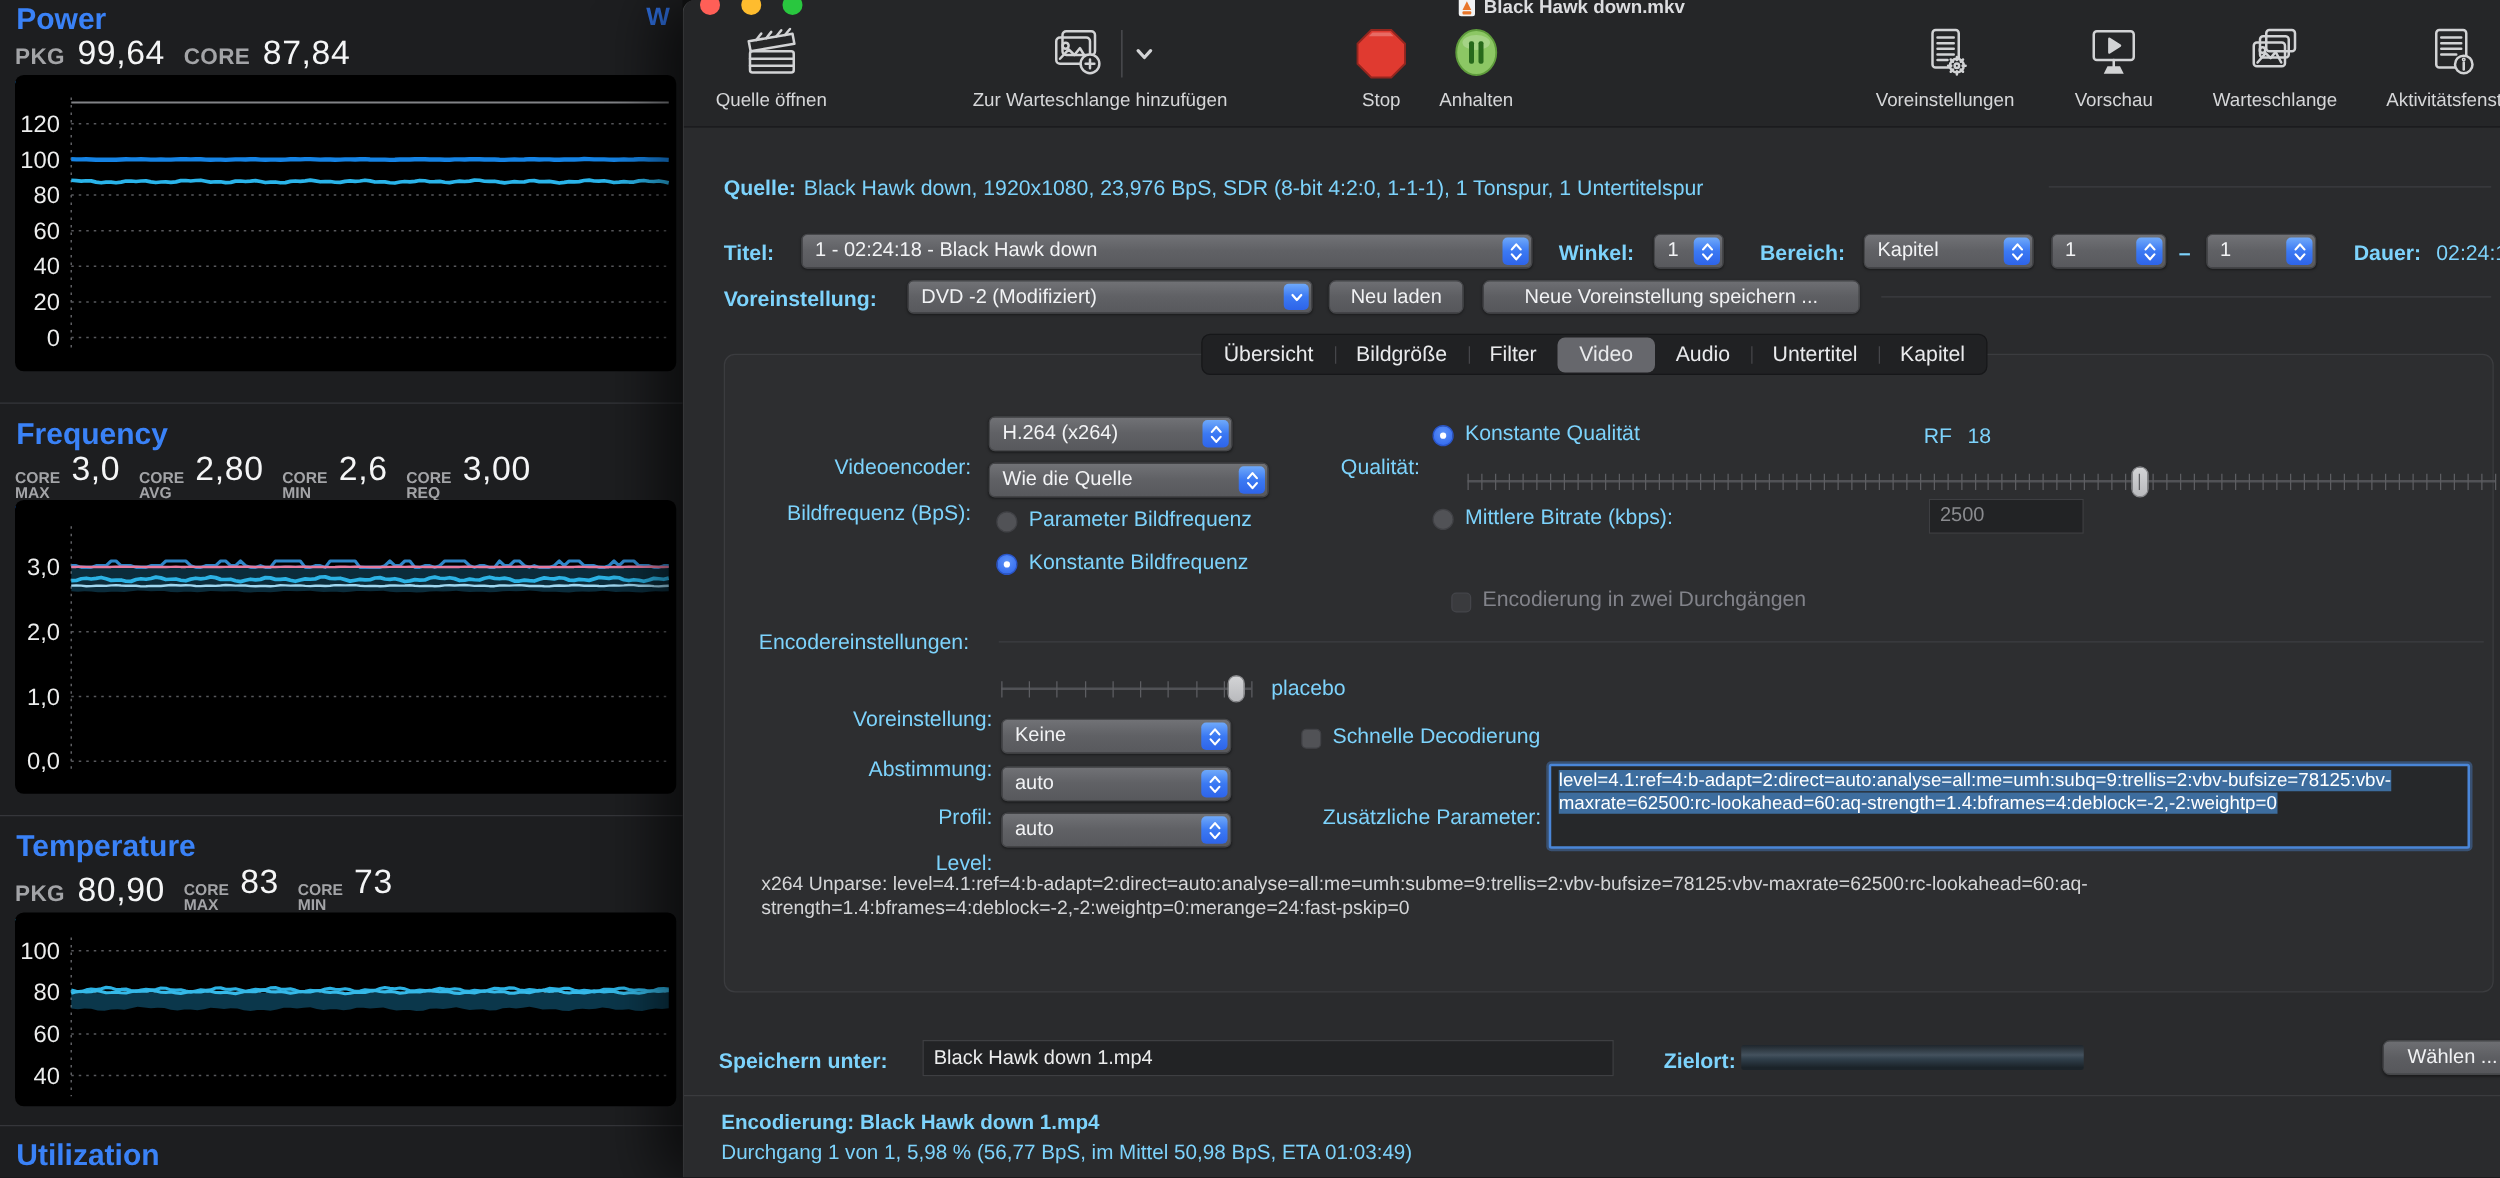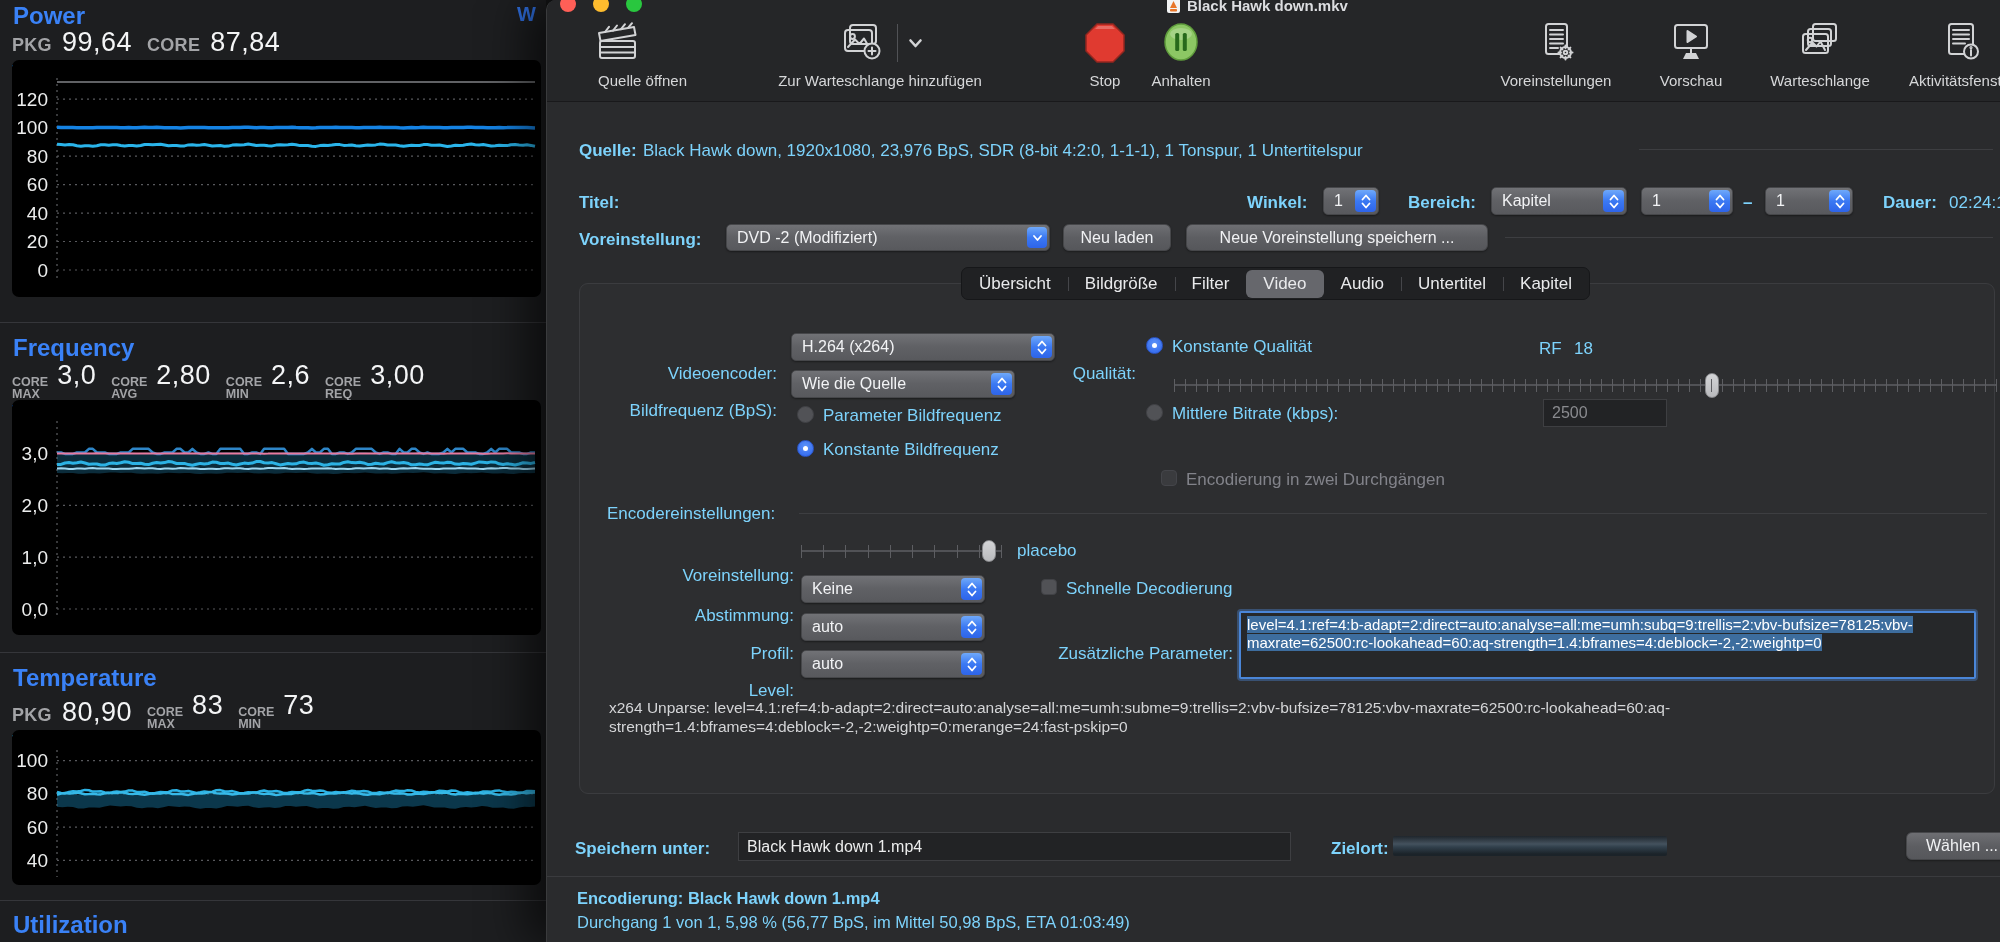--- a/index.html
+++ b/index.html
@@ -40,21 +40,21 @@
   .tab + .tab::before{content:"";position:absolute;left:0;top:7px;bottom:7px;width:1px;background:#45464a;}
   .tab.active{background:#66676c;}
   .tab.active::before,.tab.active + .tab::before{display:none;}
   #groupbox{position:absolute;border:1px solid #3b3c3f;border-radius:9px;background:rgba(255,255,255,.015);}
   
   .radio{width:17px;height:17px;border-radius:50%;background:#515256;border:1px solid #414246;box-sizing:border-box;display:inline-block;flex:none;}
   .radio.on{background:radial-gradient(circle at 50% 35%,#5d93f8,#2c63ec);border-color:#2a55c8;position:relative;}
   .radio.on::after{content:"";position:absolute;left:5px;top:5px;width:5px;height:5px;border-radius:50%;background:#fff;}
   .cb{width:16px;height:16px;border-radius:4px;background:#515256;border:1px solid #414246;box-sizing:border-box;display:inline-block;flex:none;}
   .cb.dis{background:#3a3b3e;border-color:#44454a;}
-  .ctl-row{position:absolute;display:flex;align-items:flex-start;gap:9px;}
+  .ctl-row{position:absolute;display:flex;align-items:flex-end;gap:9px;}
   .dim{color:#82838a;}
   
   .tickbar{position:absolute;}
   .tickbar::before{content:"";position:absolute;left:0;right:0;top:50%;height:2px;margin-top:-1px;background:#515256;}
   .tickbar i{position:absolute;top:50%;width:1px;height:13px;margin-top:-6.5px;background:#5d5e62;}
   .thumb{position:absolute;top:50%;width:14px;height:25px;margin-top:-12.5px;border-radius:7px;background:linear-gradient(180deg,#d3d4d6,#b9babd);border:1px solid #88898c;box-sizing:border-box;}
   .thumb.small{height:22px;margin-top:-11px;}
   
   .tfield{position:absolute;background:#222325;border:1px solid #3e3f42;box-sizing:border-box;font-size:16px;color:#eceded;display:flex;align-items:center;padding:0 8px;}
   .textarea{position:absolute;background:#26282a;border:2px solid #4a86d8;box-shadow:0 0 0 2px rgba(74,134,216,.4);border-radius:2px;box-sizing:border-box;font-size:15px;line-height:17.5px;color:#fff;padding:3px 6px;overflow:hidden;}
@@ -199,21 +199,21 @@
 
   <div id="wtitle">
     <svg width="15" height="16" viewBox="0 0 15 16">
         <rect x="1" y="0" width="13" height="15" rx="2" fill="#f2f3f4"></rect>
         <path d="M7.5 3 L11 10 L4 10 Z" fill="#e8762a"></path>
         <rect x="4" y="11" width="7" height="2.6" rx="0.8" fill="#e8762a"></rect>
       </svg>
     <span>Black Hawk down.mkv</span>
   </div>
 
-  <div class="titem" style="left:0;width:140px;text-align:right;">
+  <div class="titem" style="left:0;width:140px;">
     <span class="ticon">
       <svg width="48" height="46" viewBox="0 0 48 46" class="isvg">
         <path d="M6 13 L41 7 L42.5 15 L7.5 21 Z"></path>
         <path d="M12 12 L16 6.8"></path>
           <path d="M20 10.6 L24 5.5"></path>
           <path d="M28 9.2 L32 4.2"></path>
           <path d="M35 8 L39 3.2"></path>
         <rect x="7" y="21" width="35" height="17" rx="2"></rect>
         <path d="M7 27 L42 27"></path>
           <path d="M7 32.5 L42 32.5"></path>
@@ -312,20 +312,28 @@
       </svg>
     </span>
     <span class="tlabel">Aktivitätsfenster</span>
   </div>
 
   <div class="lbl b abs" style="left:32px;top:141px;">Quelle:</div>
   <div class="lbl abs" style="left:96px;top:141px;">Black Hawk down, 1920x1080, 23,976 BpS, SDR (8-bit 4:2:0, 1-1-1), 1 Tonspur, 1 Untertitelspur</div>
   <div class="sep" style="left:1092px;right:8px;top:149px;"></div>
 
   <div class="lbl b abs" style="left:32px;top:193px;">Titel:</div>
+  <div class="popup" style="left:94px;top:187px;width:585px;">
+    <span class="pval">1 - 02:24:18 - Black Hawk down</span>
+    <span class="cap">
+        <svg width="10" height="15" viewBox="0 0 10 15">
+          <path d="M1.5 5.5 L5 1.5 L8.5 5.5 M1.5 9.5 L5 13.5 L8.5 9.5" stroke="#fff" stroke-width="1.8" fill="none" stroke-linejoin="round" stroke-linecap="round"></path>
+        </svg>
+      </span>
+  </div>
   <div class="lbl b abs" style="left:700px;top:193px;">Winkel:</div>
   <div class="stepper" style="left:776px;top:187px;width:56px;">
     <span class="pval">1</span>
     <span class="cap">
         <svg width="10" height="15" viewBox="0 0 10 15">
           <path d="M1.5 5.5 L5 1.5 L8.5 5.5 M1.5 9.5 L5 13.5 L8.5 9.5" stroke="#fff" stroke-width="1.8" fill="none" stroke-linejoin="round" stroke-linecap="round"></path>
         </svg>
       </span>
   </div>
   <div class="lbl b abs" style="left:861px;top:193px;">Bereich:</div>
@@ -380,21 +388,21 @@
     <span class="tab">Filter</span>
     <span class="tab active">Video</span>
     <span class="tab">Audio</span>
     <span class="tab">Untertitel</span>
     <span class="tab">Kapitel</span>
   </div>
 
   <div id="groupbox" style="left:32px;top:283px;width:1414px;height:509px;"></div>
 
   <div class="lbl rlabel abs" style="left:40px;top:339px;width:190px;">Videoencoder:</div>
-  <div class="popup" style="left:244px;top:333px;width:264px;justify-content:center;">
+  <div class="popup" style="left:244px;top:333px;width:195px;justify-content:center;">
     <span class="pval">H.264 (x264)</span>
     <span class="cap">
         <svg width="10" height="15" viewBox="0 0 10 15">
           <path d="M1.5 5.5 L5 1.5 L8.5 5.5 M1.5 9.5 L5 13.5 L8.5 9.5" stroke="#fff" stroke-width="1.8" fill="none" stroke-linejoin="round" stroke-linecap="round"></path>
         </svg>
       </span>
   </div>
   <div class="lbl rlabel abs" style="left:20px;top:376px;width:210px;">Bildfrequenz (BpS):</div>
   <div class="popup" style="left:244px;top:370px;width:224px;">
     <span class="pval">Wie die Quelle</span>

